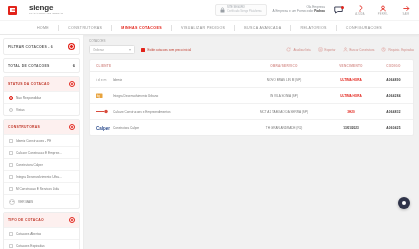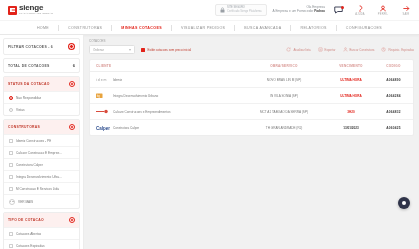--- a/index.html
+++ b/index.html
@@ -11,21 +11,21 @@
   }
   .app { width: 419px; height: 249px; position: relative; background: #f1f1f1; }
 
   
   .topbar {
     height: 21px; background: #ffffff;
     display: flex; align-items: center;
     padding: 0 6px 0 8px;
     border-bottom: 1px solid #f4f4f4;
   }
-  .logo-wrap { display: flex; align-items: center; gap: 2px; }
+  .logo-wrap { display: flex; align-items: center; gap: 12px; }
   .logo-mark {
     width: 9px; height: 9px; background: #e2231a; border-radius: 1px;
     position: relative;
   }
   .logo-mark::after {
     content: ""; position: absolute; left: 2px; top: 2.5px;
     width: 5px; height: 4px; background: #ffffff;
     clip-path: polygon(0 0, 100% 0, 100% 40%, 35% 40%, 35% 60%, 100% 60%, 100% 100%, 0 100%);
   }
   .logo-text { display: flex; flex-direction: column; line-height: 1; }

